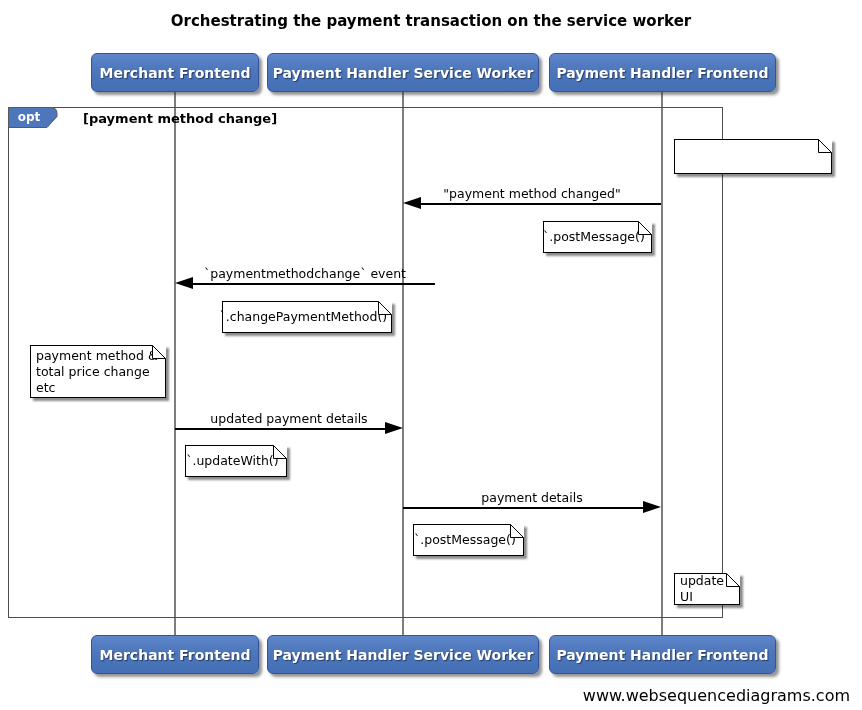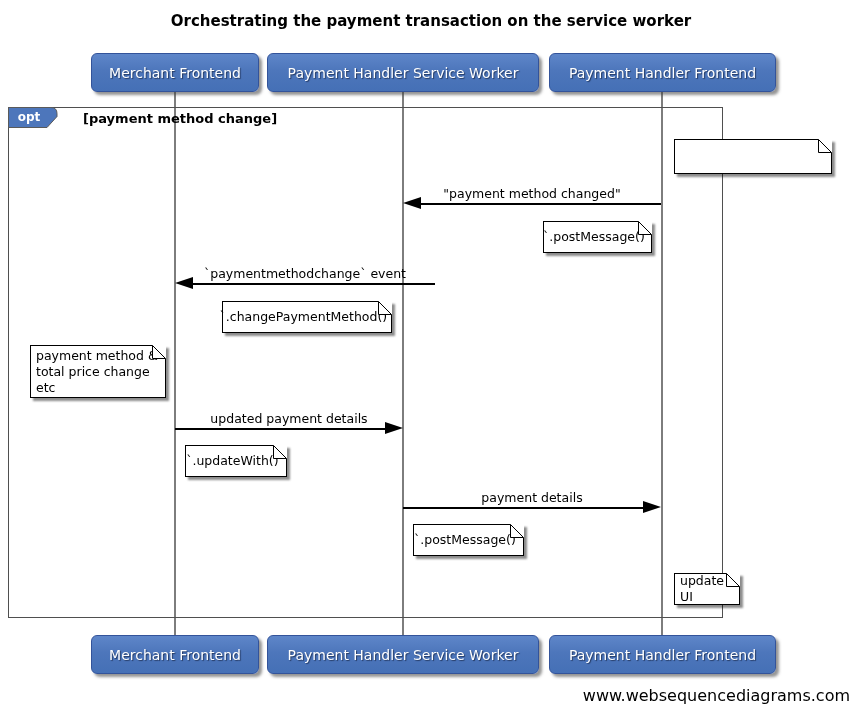--- a/index.html
+++ b/index.html
@@ -20,21 +20,21 @@
   }
 
   
   .actor {
     position: absolute; height: 39px;
     display: flex; align-items: center; justify-content: center;
     background: linear-gradient(to bottom, #5e86c9 0%, #4d76bb 45%, #4570b6 100%);
     border: 1px solid #33539a;
     border-radius: 6px;
     box-shadow: 3px 3px 3px rgba(60,60,60,0.55);
-    color: #ffffff; font-size: 14px; font-weight: normal; white-space: nowrap;
+    color: #ffffff; font-size: 14px; font-weight: bold; white-space: nowrap;
     text-shadow: 1px 1px 1px #253a63;
   }
   .actor.a1 { left: 91px;  width: 168px; }
   .actor.a2 { left: 267px; width: 272px; }
   .actor.a3 { left: 549px; width: 227px; }
   .actor.row-top    { top: 53px; }
   .actor.row-bottom { top: 635px; }
 
   
   .lifeline {

